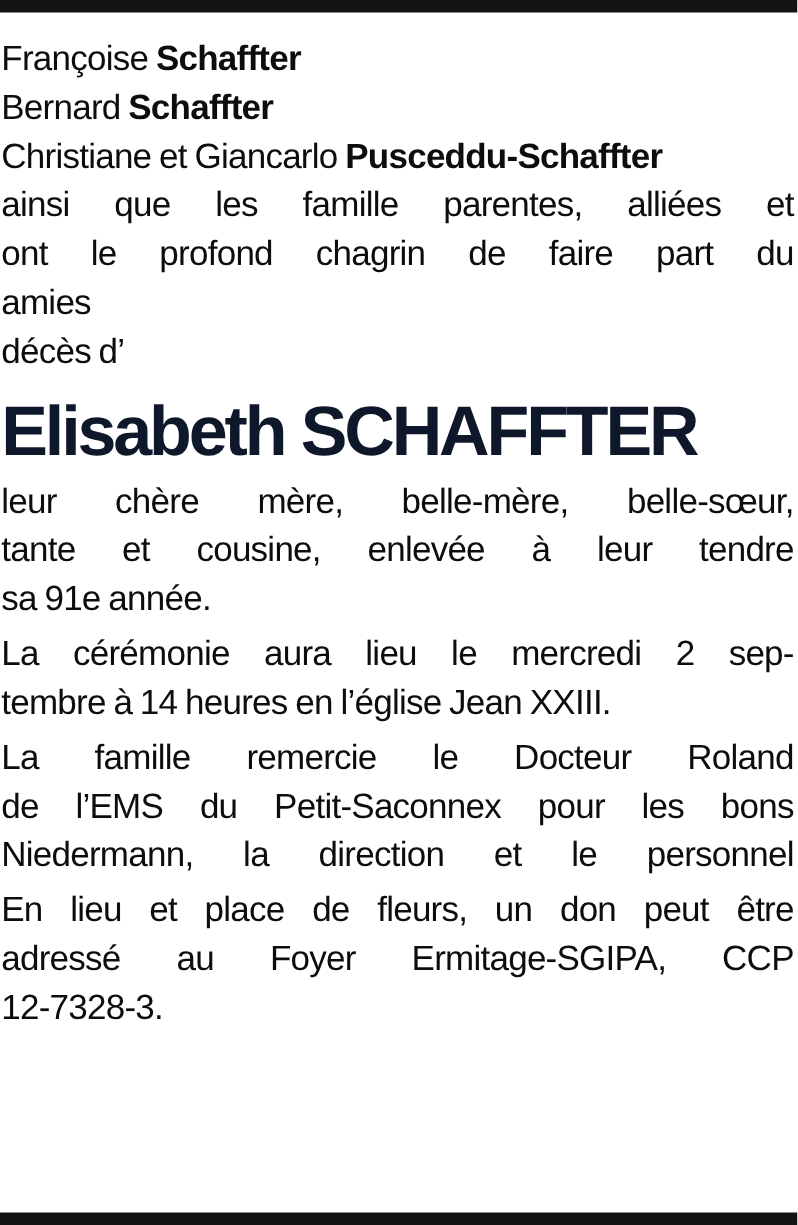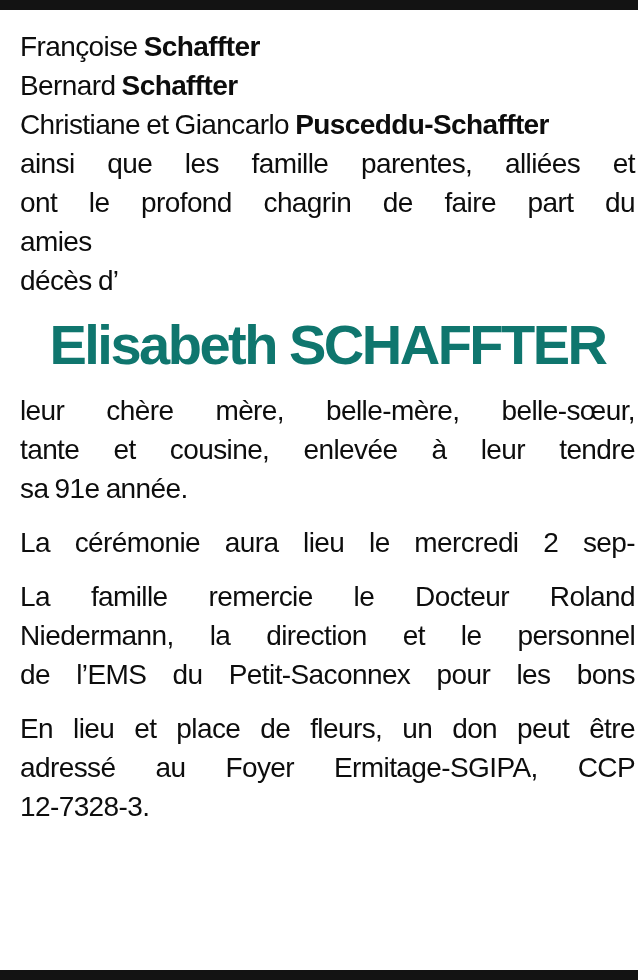--- a/index.html
+++ b/index.html
@@ -18,21 +18,21 @@
     height: 10px;
     background: #131313;
   }
   .rule-bar.top { top: 0; }
   .rule-bar.bottom { bottom: 0; }
   .content {
     position: absolute;
     top: 10px;
     left: 0;
     right: 0;
-    padding: 17px 3px 0 20px;
+    padding: 17px 3px 0 1px;
     color: #0d0d0d;
     font-size: 28px;
     line-height: 39px;
     letter-spacing: -0.6px;
     word-spacing: -1px;
   }
   .line {
     display: block;
     min-height: 39px;
   }
@@ -43,25 +43,24 @@
   .name-line strong,
   strong {
     font-weight: 700;
   }
   h1.deceased {
     font-size: 56px;
     line-height: 62px;
     letter-spacing: -2.5px;
     word-spacing: 0;
     font-weight: 700;
-    text-align: center;
     margin: 14px 0 0 0;
-    color: #0f766e;
+    color: #0f172a;
   }
-  .para { margin-top: 15px; }
+  .para { margin-top: 5px; }
 </style>
 </head>
 <body>
 
 <div>
   <div class="rule-bar top"></div>
 
   <div class="content">
     <div>
         <div class="line name-line"><span>Françoise </span><strong>Schaffter</strong></div>
@@ -76,25 +75,26 @@
       </div>
     <h1 class="deceased">Elisabeth SCHAFFTER</h1>
     <div>
         <div class="para">
           <div class="line just">leur chère mère, belle-mère, belle-sœur,</div>
           <div class="line just">tante et cousine, enlevée à leur tendre</div>
           <div class="line">sa 91e année.</div>
         </div>
         <div class="para">
           <div class="line just">La cérémonie aura lieu le mercredi 2 sep-</div>
+          <div class="line">tembre à 14 heures en l’église Jean XXIII.</div>
         </div>
         <div class="para">
           <div class="line just">La famille remercie le Docteur Roland</div>
+          <div class="line just">de l’EMS du Petit-Saconnex pour les bons</div>
           <div class="line just">Niedermann, la direction et le personnel</div>
-          <div class="line just">de l’EMS du Petit-Saconnex pour les bons</div>
         </div>
         <div class="para">
           <div class="line just">En lieu et place de fleurs, un don peut être</div>
           <div class="line just">adressé au Foyer Ermitage-SGIPA, CCP</div>
           <div class="line">12-7328-3.</div>
         </div>
       </div>
   </div>
 
   <div class="rule-bar bottom"></div>

